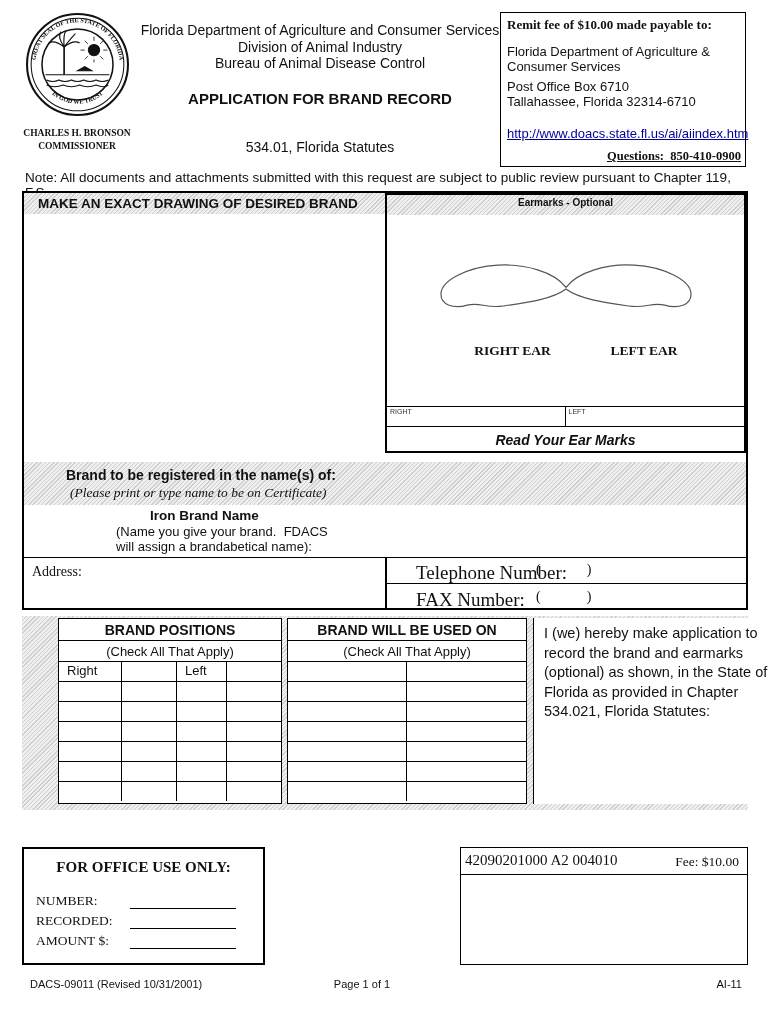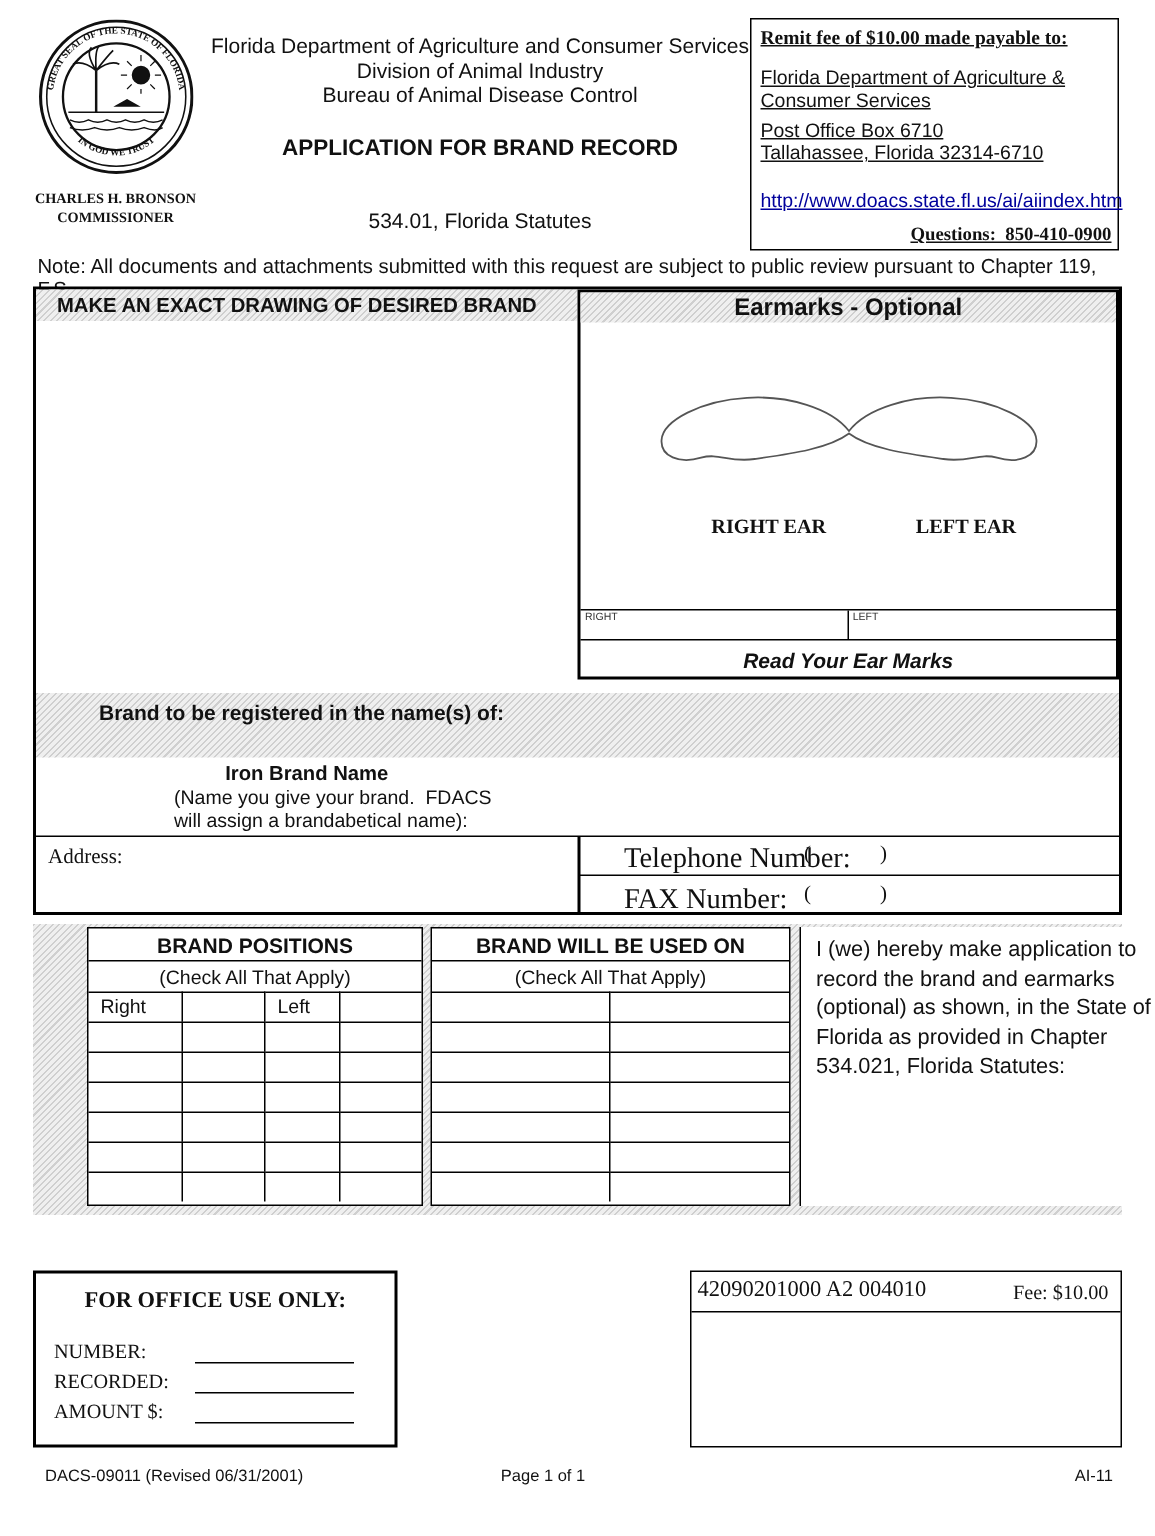--- a/index.html
+++ b/index.html
@@ -15,35 +15,35 @@
     background-image: repeating-linear-gradient(135deg,#cfcfcf 0 1px,#efefef 1px 3px);
   }
   
   .seal { left:26px; top:13px; width:103px; height:103px; }
   .commissioner { left:6px; top:127px; width:142px; text-align:center;
     font-family:"Liberation Serif", serif; font-weight:bold; font-size:9.5px; line-height:1.35; }
   .agency { left:128px; top:22px; width:384px; text-align:center; font-size:14px; line-height:1.18; }
   .form-title { left:128px; top:90px; width:384px; text-align:center; font-size:15px; font-weight:bold; }
   .statute { left:128px; top:139px; width:384px; text-align:center; font-size:14px; }
   .remit-box { left:500px; top:12px; width:246px; height:155px; border:1.5px solid #000; font-size:13px; }
-  .remit-box .rline { position:absolute; left:6px; right:4px;text-decoration:underline; }
+  .remit-box .rline { position:absolute; left:6px; right:4px; }
   .remit-head { top:4px; font-family:"Liberation Serif", serif; font-weight:bold; }
   .remit-l2 { top:31px; } .remit-l3 { top:46px; }
   .remit-l4 { top:66px; } .remit-l5 { top:81px; }
   .remit-link { top:113px; color:#00009c; text-decoration:underline; cursor:pointer; }
   .remit-q { bottom:2px; text-align:right; text-decoration:underline; font-weight:bold; font-size:12.5px; }
   .note { left:25px; top:170px; width:730px; font-size:13.5px; }
 
   
   .main-box { left:22px; top:191px; width:726px; height:419px; border:2px solid #000; }
   .draw-header { left:0; top:0; width:361px; height:21px; font-weight:bold; font-size:13.5px;
     padding:3px 0 0 14px; }
   .draw-area { left:0; top:21px; width:361px; height:248px; cursor:crosshair; }
   .em-panel { left:361px; top:0; width:361px; height:260px; border:2px solid #000; background:#fff; }
-  .em-head { left:0; top:0; right:0; height:20px; text-align:center; font-weight:bold; font-size:16px; padding-top:2px; }
+  .em-head { left:0; top:0; right:0; height:20px; text-align:center; font-weight:bold; font-size:10px; padding-top:2px; }
   .em-ears { left:24px; top:60px; width:310px; height:85px; }
   .em-lab-r { left:58px; top:148px; width:135px; text-align:center;
     font-family:"Liberation Serif", serif; font-weight:bold; font-size:13.5px; }
   .em-lab-l { left:192px; top:148px; width:130px; text-align:center;
     font-family:"Liberation Serif", serif; font-weight:bold; font-size:13.5px; }
   .em-fields { left:0; right:0; top:211px; height:21px; border-top:1.5px solid #000; border-bottom:1.5px solid #000; }
   .em-field { position:absolute; top:0; bottom:0; width:50%; font-size:7px; padding:1px 0 0 3px; color:#333; }
   .em-field.right { left:0; border-right:1.5px solid #000; }
   .em-field.left { left:50%; }
   .em-read { left:0; right:0; top:237px; text-align:center; font-weight:bold; font-style:italic; font-size:14px; }
@@ -167,20 +167,21 @@
         </div>
         <div class="em-field left">
           <span>LEFT</span>
         </div>
       </div>
       <div class="abs em-read">Read Your Ear Marks</div>
     </div>
 
     <div class="abs reg-band hatch">
       <div class="reg-title">Brand to be registered in the name(s) of:</div>
+      <div class="reg-sub">(Please print or type name to be on Certificate)</div>
     </div>
 
     <div class="abs iron-block">
       <div class="iron-title">Iron Brand Name</div>
       <div class="iron-n1">(Name you give your brand.&nbsp; FDACS</div>
       <div class="iron-n2">will assign a brandabetical name):</div>
     </div>
 
     <div class="abs addr-sec">
       <div class="addr-label">Address:</div>
@@ -279,17 +280,17 @@
     </div>
   </div>
 
   <div class="abs fee-box">
     <div class="fee-row">
       <span class="fee-code">42090201000 A2 004010</span>
       <span class="fee-amt">Fee: $10.00</span>
     </div>
   </div>
 
-  <div class="abs footer-l">DACS-09011 (Revised 06/31/2001)</div>
+  <div class="abs footer-l">DACS-09011 (Revised 10/31/2001)</div>
   <div class="abs footer-c">Page 1 of 1</div>
   <div class="abs footer-r">AI-11</div>
 
 </div>
 
 </body></html>

